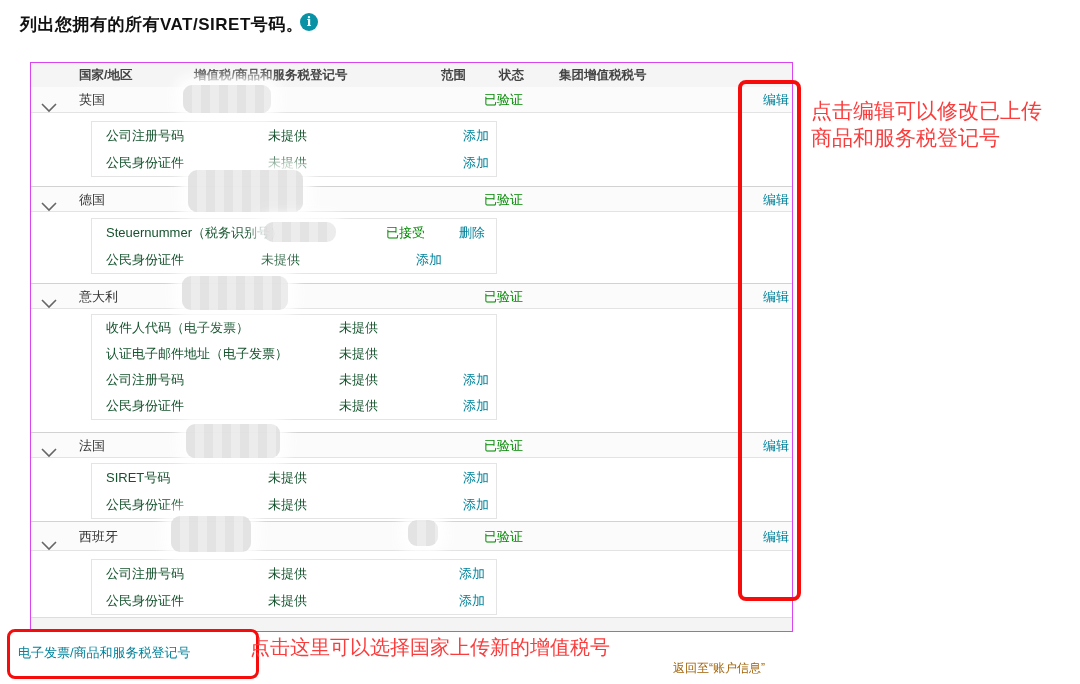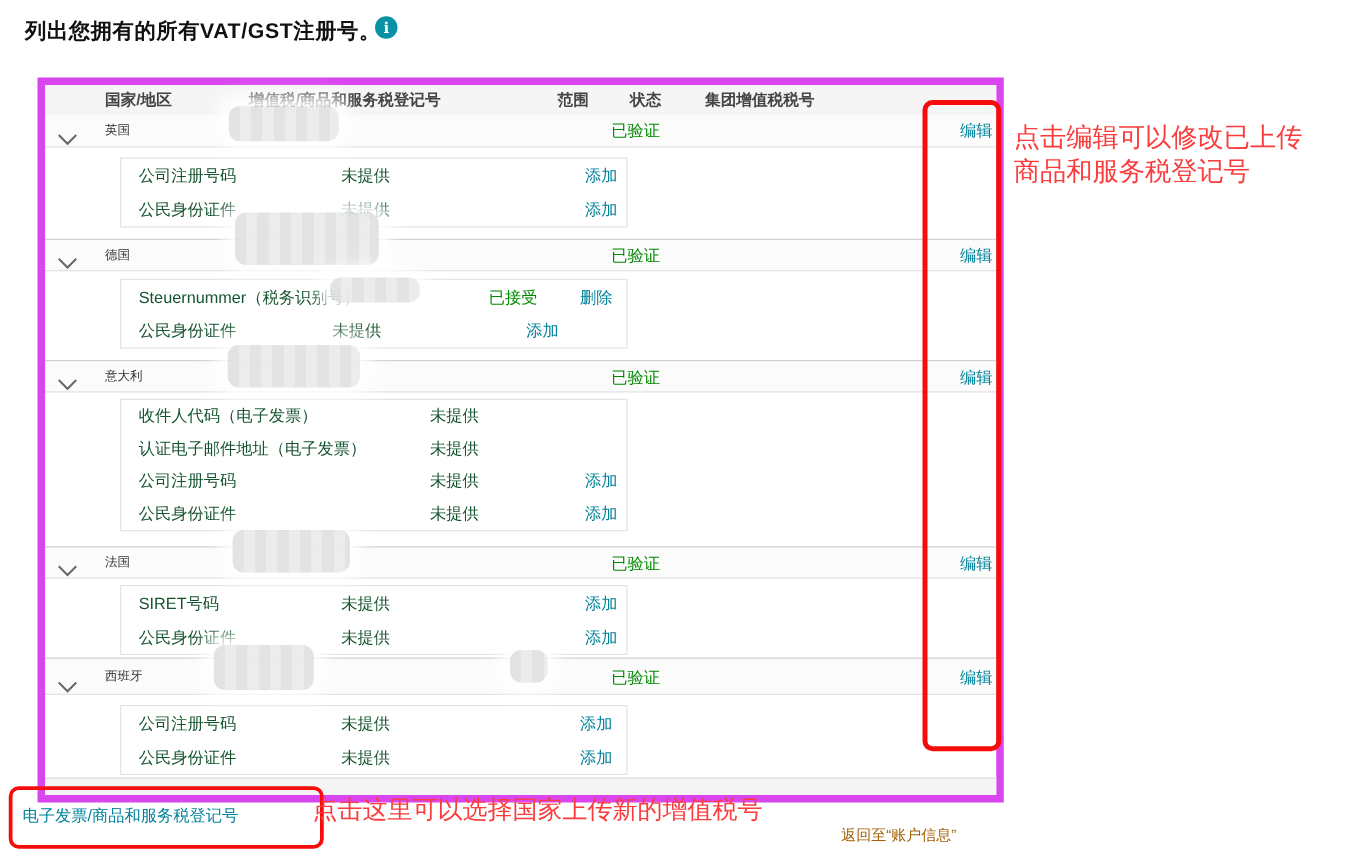--- a/index.html
+++ b/index.html
@@ -4,27 +4,27 @@
 <style>
   html,body{margin:0;padding:0;background:#fff;}
   #stage{position:relative;width:1080px;height:684px;background:#fff;overflow:hidden;
          font-family:"Liberation Sans","DejaVu Sans",sans-serif;color:#333;}
   
   .page-title{position:absolute;left:20px;top:13px;font-size:17px;font-weight:700;color:#111;letter-spacing:.5px;}
   .info-icon{position:absolute;left:300px;top:13px;width:18px;height:18px;border-radius:50%;
              background:#0992a5;color:#fff;font-size:12px;font-weight:700;text-align:center;line-height:18px;
              font-family:"DejaVu Serif",serif;cursor:pointer;}
   
-  .vat-table{position:absolute;left:30px;top:62px;width:761px;height:568px;border:6px solid #d946ef;background:#fff;text-align:center;}
+  .vat-table{position:absolute;left:30px;top:62px;width:761px;height:568px;border:1px solid #d946ef;background:#fff;text-align:center;}
   .thead{position:absolute;left:0;top:0;width:100%;height:24px;background:#f5f5f5;border-bottom:1px solid #c6c6c6;}
   .th{position:absolute;top:0;height:24px;line-height:24px;font-size:12.5px;font-weight:700;color:#444;white-space:nowrap;}
   .country-row{position:absolute;left:0;width:100%;background:#fbfbfb;border-bottom:1px solid #e3e3e3;box-sizing:border-box;}
   .country-row.bt{border-top:1px solid #d2d2d2;}
   .chevron{position:absolute;left:10px;top:50%;transform:translateY(-50%);width:16px;height:10px;cursor:pointer;}
-  .country-name{position:absolute;left:48px;font-size:10px;color:#333;white-space:nowrap;}
+  .country-name{position:absolute;left:48px;font-size:13px;color:#333;white-space:nowrap;}
   .status-green{position:absolute;left:453px;font-size:13px;color:#008a00;white-space:nowrap;}
   .edit-link{position:absolute;right:3px;font-size:13px;color:#00829b;cursor:pointer;white-space:nowrap;}
   .sub-box{position:absolute;left:60px;width:406px;border:1px solid #e4e4e4;background:#fff;box-sizing:border-box;}
   .sub-row{position:relative;width:100%;}
   .sub-row span{position:absolute;top:0;font-size:13px;white-space:nowrap;}
   .sub-label{left:14px;color:#14532d;}
   .sub-value{color:#14532d;}
   .link-teal{color:#00829b;cursor:pointer;}
   .accepted{color:#008a00;}
   .tfoot-strip{position:absolute;left:0;bottom:0;width:100%;height:13px;background:#f4f4f4;border-top:1px solid #ddd;}
@@ -38,21 +38,21 @@
   .red-rect-add{position:absolute;left:7px;top:629px;width:246px;height:44px;border:3px solid #f70c0c;border-radius:8px;pointer-events:none;}
   .add-link{position:absolute;left:18px;top:644px;font-size:13px;color:#00829b;cursor:pointer;white-space:nowrap;}
   .red-note-2{position:absolute;left:250px;top:634px;font-size:20px;color:#fa3c3c;font-weight:500;white-space:nowrap;}
   .return-link{position:absolute;left:673px;top:660px;font-size:12px;color:#a16207;cursor:pointer;white-space:nowrap;}
 </style>
 </head>
 <body>
 
 <div id="stage">
 
-  <div class="page-title">列出您拥有的所有VAT/GST注册号。</div>
+  <div class="page-title">列出您拥有的所有VAT/SIRET号码。</div>
   <div class="info-icon">i</div>
 
   <div class="vat-table">
     <div class="thead">
         <span class="th" style="left: 48px;">国家/地区</span>
         <span class="th" style="left: 163px;">增值税/商品和服务税登记号</span>
         <span class="th" style="left: 410px;">范围</span>
         <span class="th" style="left: 468px;">状态</span>
         <span class="th" style="left: 528px;">集团增值税税号</span>
       </div>

